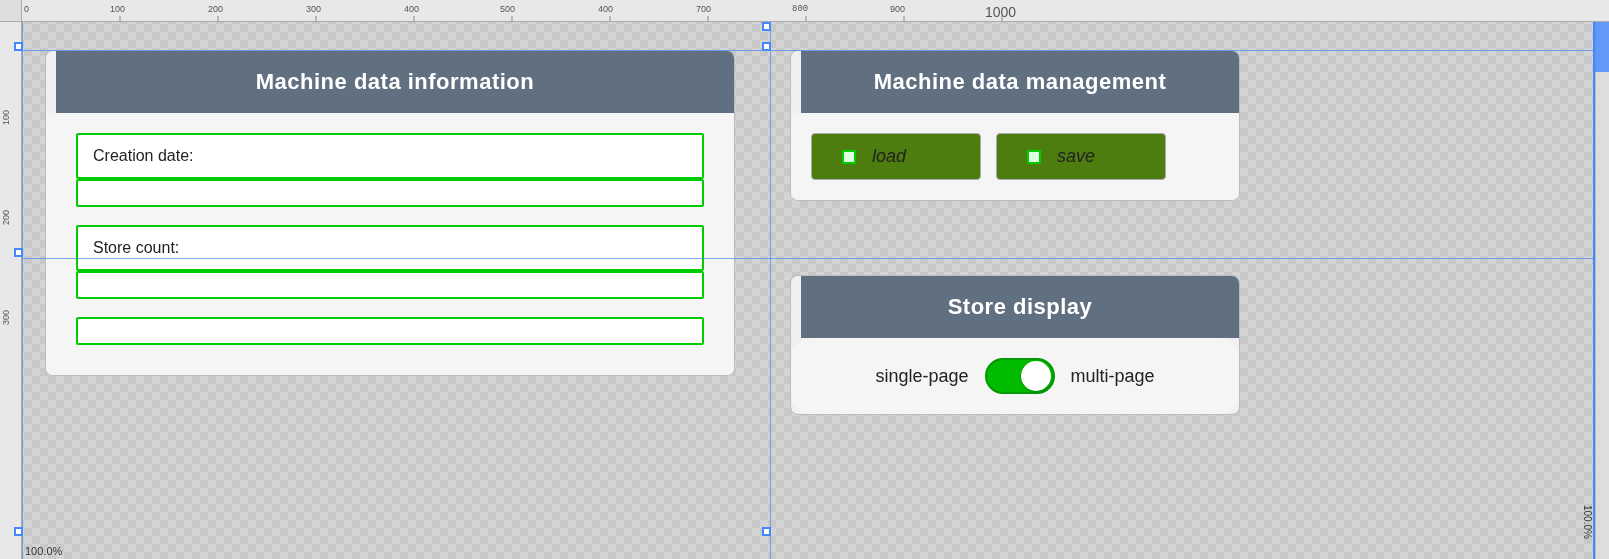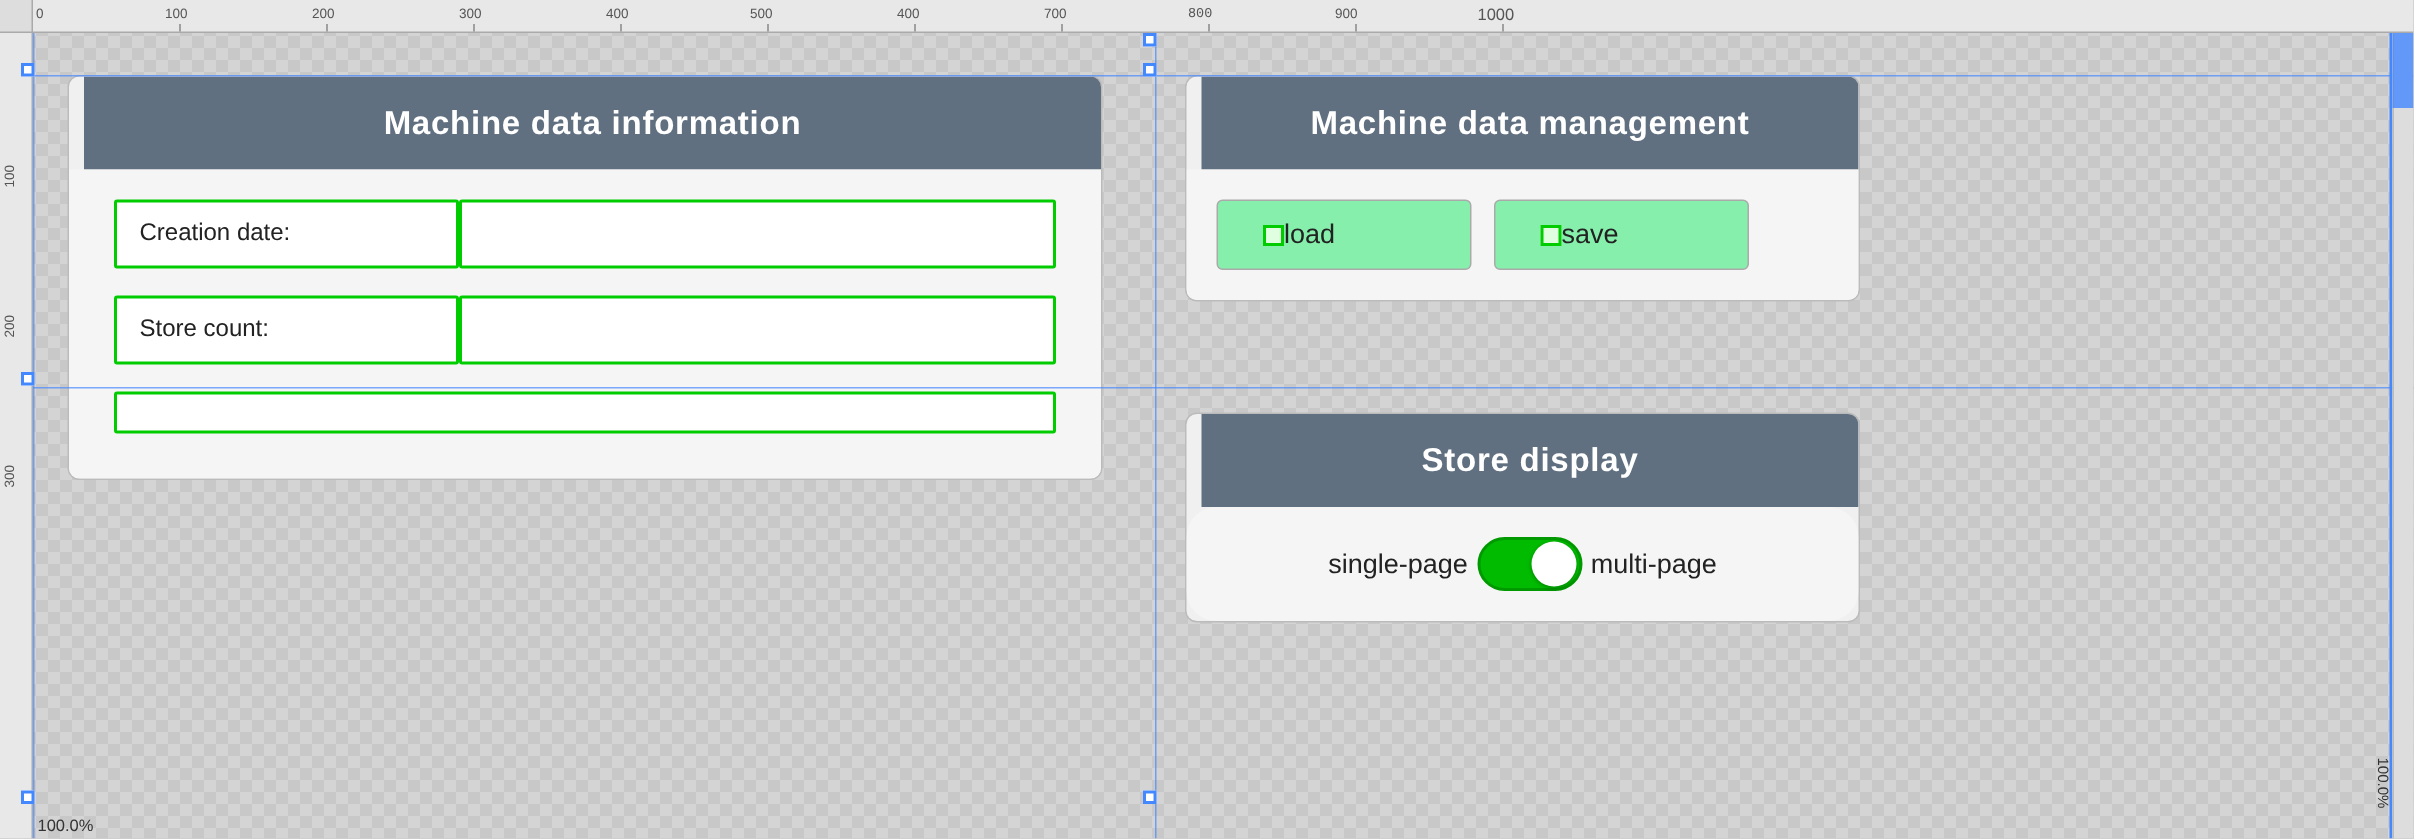--- a/index.html
+++ b/index.html
@@ -81,20 +81,21 @@
     }
 
     .card-body {
       padding: 20px 30px 30px 30px;
       background: #f5f5f5;
     }
 
     
     .info-row {
       display: flex;
+      flex-direction: column;
       margin-bottom: 18px;
       align-items: stretch;
       justify-content: center;
     }
 
     .info-label {
       border: 2px solid #00cc00;
       background: white;
       padding: 12px 15px;
       min-width: 230px;
@@ -121,48 +122,49 @@
       padding: 20px 20px;
       background: #f5f5f5;
       display: flex;
       flex-direction: row;
       gap: 15px;
     }
 
     .action-btn {
       display: flex;
       align-items: center;
-      gap: 0;
-      background: #86efac;
+      gap: 16px;
+      background: #4d7c0f;
       border: 1px solid #aaa;
       border-radius: 4px;
       padding: 12px 30px;
       cursor: pointer;
       font-size: 18px;
       color: #222;
       min-width: 170px;
       justify-content: flex-start;
+      font-style: italic;
     }
 
     .btn-checkbox {
       width: 14px;
       height: 14px;
       border: 2px solid #00cc00;
       background: #e0ffe0;
       flex-shrink: 0;
     }
 
     
     .page-display-body {
       padding: 20px 25px;
       background: #f5f5f5;
       display: flex;
       align-items: center;
       justify-content: center;
-      gap: 6px;
+      gap: 16px;
       border-radius: 20px;
     }
 
     .page-label {
       font-size: 18px;
       color: #222;
     }
 
     
     .toggle-container {
@@ -291,21 +293,21 @@
   <span style="position:absolute;left:2px;top:4px;font-size:9px;color:#555;">0</span>
   <span style="position:absolute;left:88px;top:4px;font-size:9px;color:#555;">100</span>
   <span style="position:absolute;left:186px;top:4px;font-size:9px;color:#555;">200</span>
   <span style="position:absolute;left:284px;top:4px;font-size:9px;color:#555;">300</span>
   <span style="position:absolute;left:382px;top:4px;font-size:9px;color:#555;">400</span>
   <span style="position:absolute;left:478px;top:4px;font-size:9px;color:#555;">500</span>
   <span style="position:absolute;left:576px;top:4px;font-size:9px;color:#555;">400</span>
   <span style="position:absolute;left:674px;top:4px;font-size:9px;color:#555;">700</span>
   <span style="position:absolute;left:770px;top:4px;font-size:9px;color:#555;font-family:Liberation Mono, monospace;">800</span>
   <span style="position:absolute;left:868px;top:4px;font-size:9px;color:#555;">900</span>
-  <span style="position:absolute;left:963px;top:4px;font-size:11px;color:#555;">1000</span>
+  <span style="position:absolute;left:963px;top:4px;font-size:14px;color:#555;">1000</span>
 
   <svg style="position:absolute;top:16px;left:0;width:100%;height:6px;">
     <line x1="98" y1="0" x2="98" y2="6" stroke="#888" stroke-width="1"></line>
     <line x1="196" y1="0" x2="196" y2="6" stroke="#888" stroke-width="1"></line>
     <line x1="294" y1="0" x2="294" y2="6" stroke="#888" stroke-width="1"></line>
     <line x1="392" y1="0" x2="392" y2="6" stroke="#888" stroke-width="1"></line>
     <line x1="490" y1="0" x2="490" y2="6" stroke="#888" stroke-width="1"></line>
     <line x1="588" y1="0" x2="588" y2="6" stroke="#888" stroke-width="1"></line>
     <line x1="686" y1="0" x2="686" y2="6" stroke="#888" stroke-width="1"></line>
     <line x1="784" y1="0" x2="784" y2="6" stroke="#888" stroke-width="1"></line>

